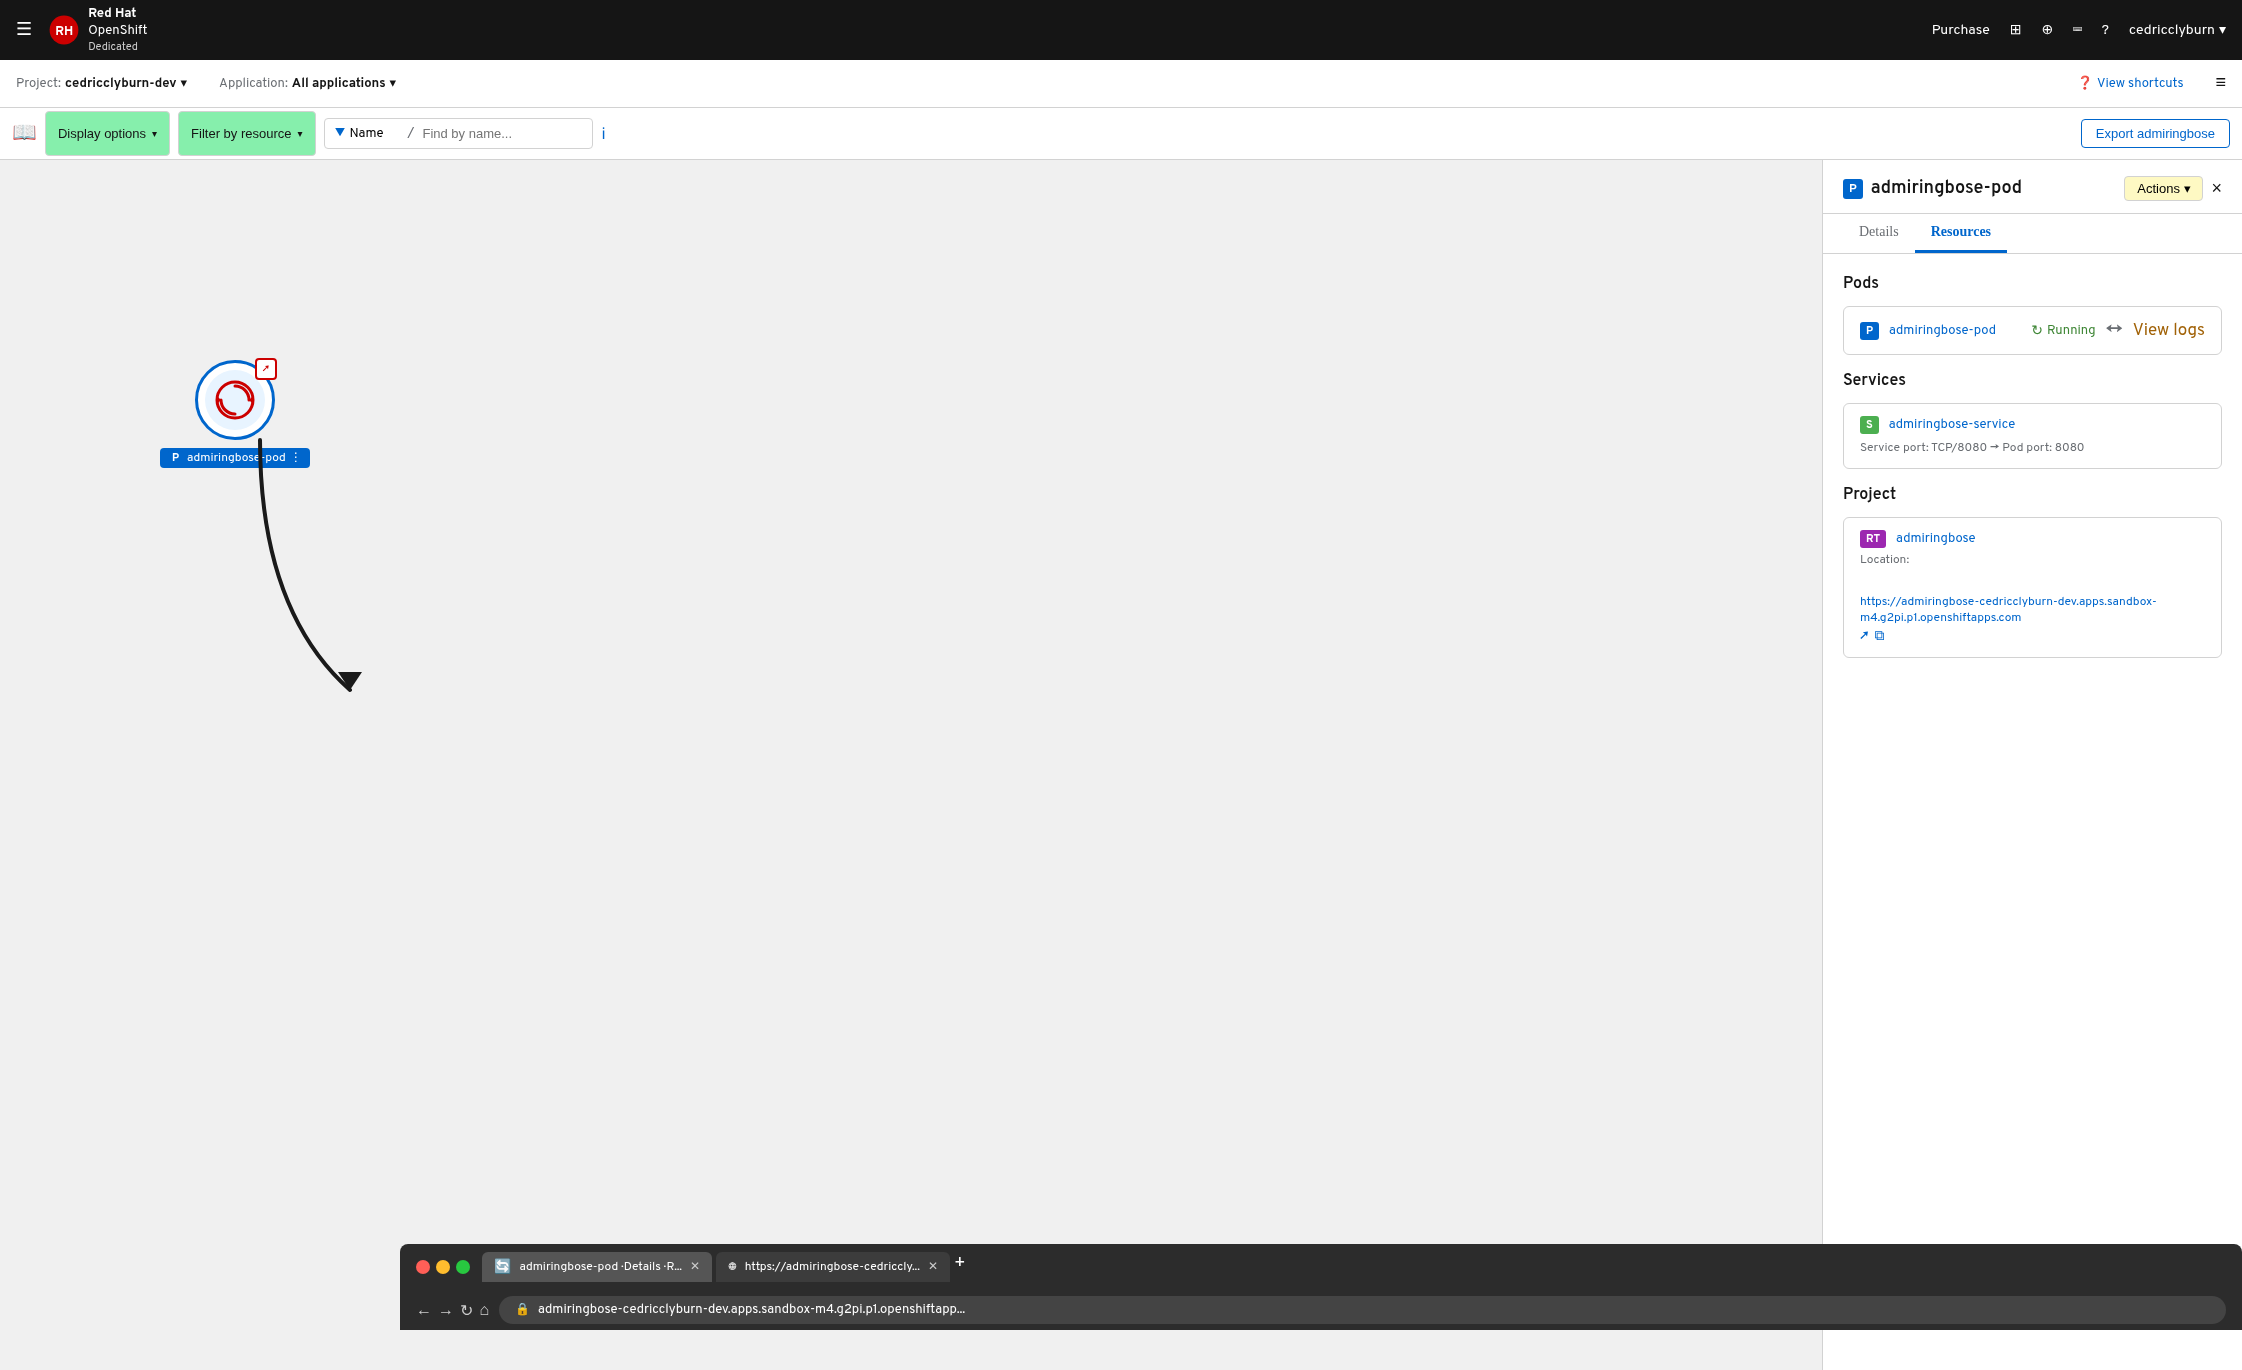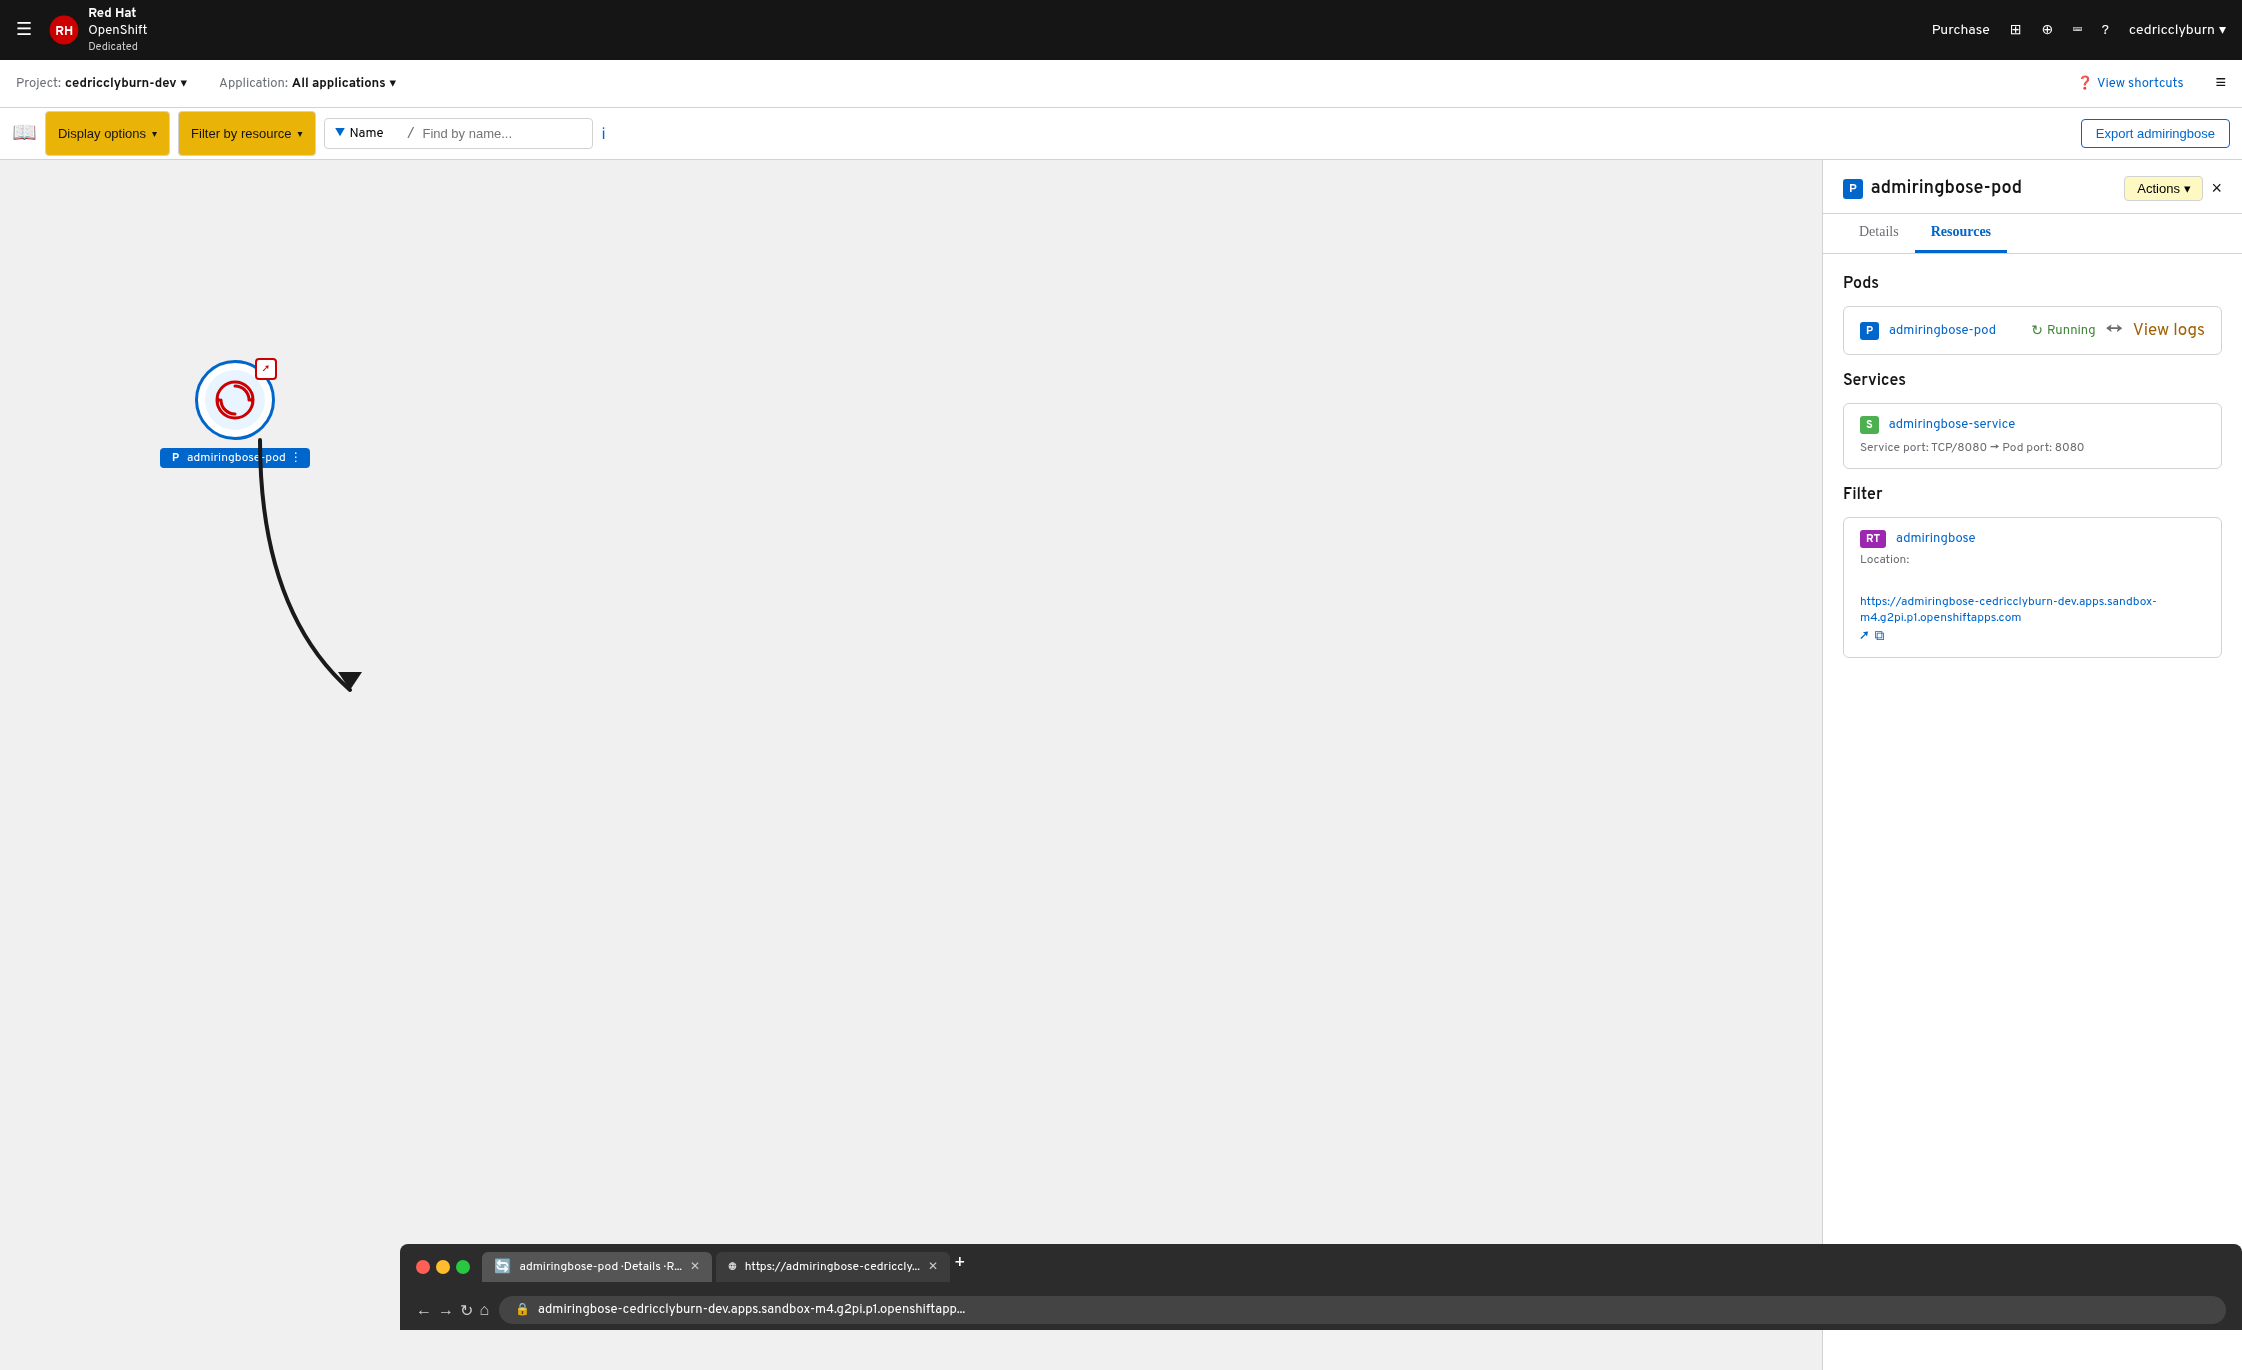--- a/index.html
+++ b/index.html
@@ -52,21 +52,21 @@
       border-bottom: 1px solid #d2d2d2;
       display: flex;
       align-items: center;
       padding: 6px 12px;
       gap: 8px;
       height: 52px;
     }
     .toolbar-book { font-size: 20px; color: #151515; cursor: pointer; }
     .toolbar-btn {
       display: flex; align-items: center; gap: 6px;
-      background: #eab308; border: 1px solid #d2d2d2; border-radius: 4px;
+      background: #86efac; border: 1px solid #d2d2d2; border-radius: 4px;
       padding: 14px 12px; font-size: 13px; cursor: pointer; color: #151515;
     }
     .toolbar-btn .caret { font-size: 10px; }
     .filter-icon { color: #0066cc; }
     .name-filter { display: flex; align-items: center; gap: 4px; background: #fff; border: 1px solid #d2d2d2; border-radius: 4px; padding: 6px 10px; }
     .name-filter input { border: none; outline: none; font-size: 13px; width: 160px; }
     .info-icon { color: #0066cc; font-size: 16px; }
     .export-btn {
       margin-left: auto;
       background: #fff; border: 1px solid #0066cc; border-radius: 4px;
@@ -412,21 +412,21 @@
 
       <div class="section-title">Services</div>
       <div class="resource-card">
         <div class="resource-row">
           <span class="res-badge svc">S</span>
           <span class="res-name">admiringbose-service</span>
         </div>
         <div class="service-details">Service port: TCP/8080 → Pod port: 8080</div>
       </div>
 
-      <div class="section-title">Filter</div>
+      <div class="section-title">Project</div>
       <div class="resource-card">
         <div class="resource-row">
           <span class="res-badge rt">RT</span>
           <span class="res-name">admiringbose</span>
         </div>
         <div class="route-location">Location:</div>
         <div class="route-url">https://admiringbose-cedricclyburn-dev.apps.sandbox-m4.g2pi.p1.openshiftapps.com</div>
         <div class="route-icons">
           <span class="route-icon">↗</span>
           <span class="route-icon">⧉</span>

